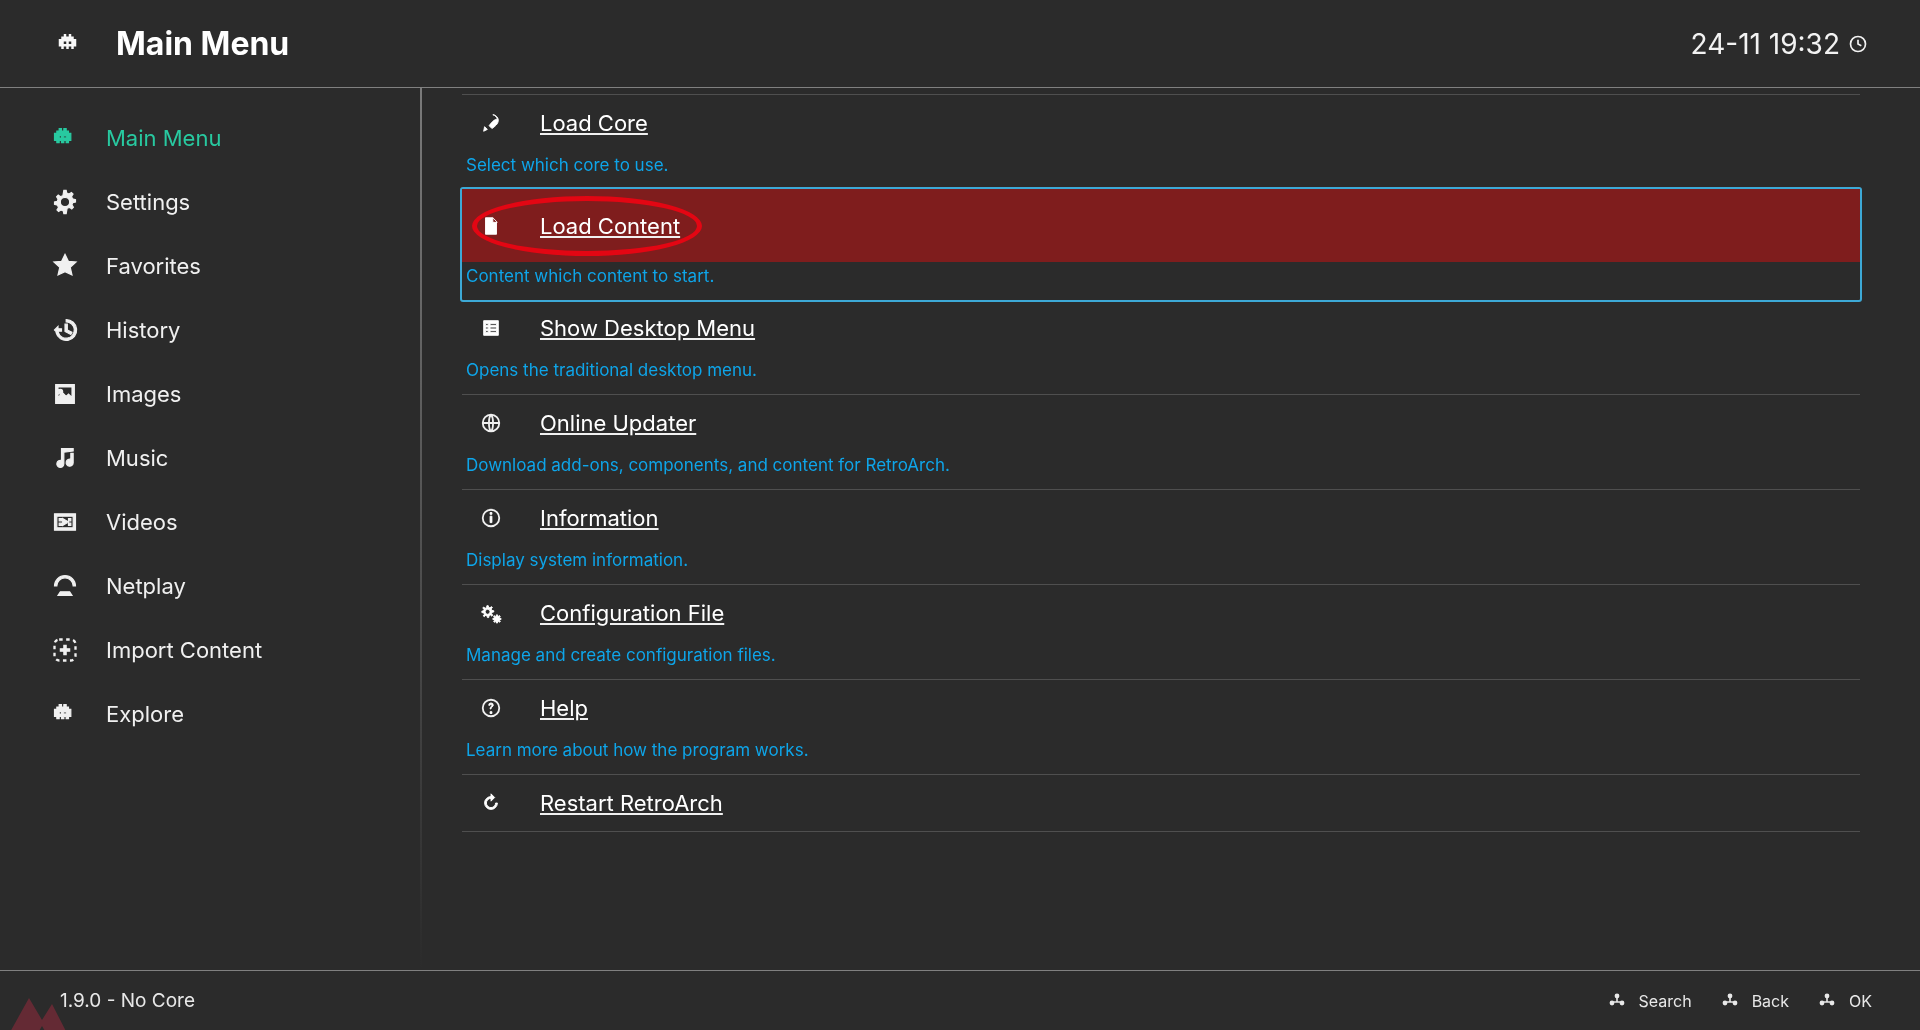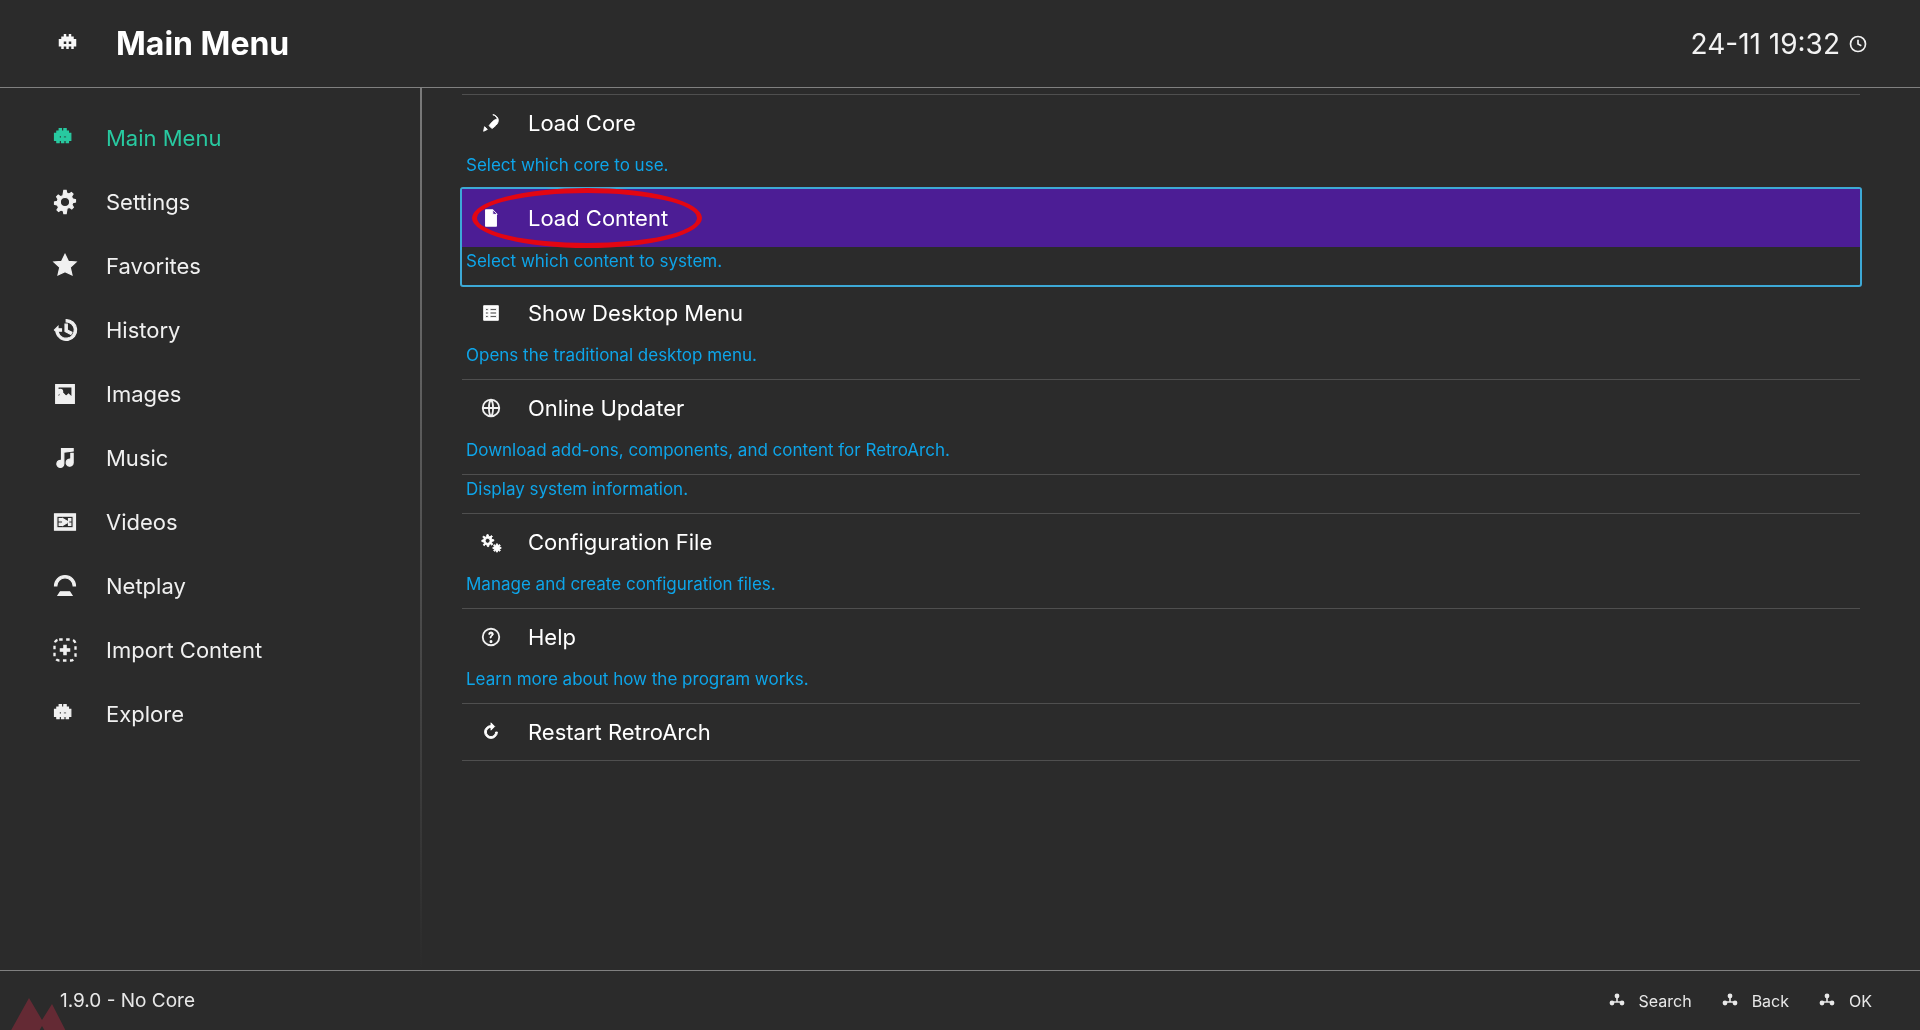--- a/index.html
+++ b/index.html
@@ -68,42 +68,43 @@
     overflow: hidden;
   }
   .mi {
     border-top: 1px solid #4f4f4f;
   }
   .mi:last-child { border-bottom: 1px solid #4f4f4f; }
   .mi-row {
     display: flex;
     align-items: center;
     height: 56px;
-    gap: 24px;
+    gap: 36px;
     padding: 0 16px;
     cursor: pointer;
     position: relative;
+    text-decoration: underline;
   }
   .mi-desc {
     color: #0ea5e9;
     font-size: 17px;
     padding: 4px 4px 14px 4px;
   }
   .mi-title { font-size: 22px; color: #ffffff; }
   .mi-icon { width:26px; height:26px; display:flex; align-items:center; justify-content:center; flex-shrink:0; }
 
   .mi.selected {
     border: 2px solid #3da9d6;
     border-radius: 3px;
     margin: -2px;
     position: relative;
   }
   .mi.selected .mi-row {
-    background: #4c1d95;
-    height: 58px;
+    background: #7f1d1d;
+    height: 73px;
   }
   .mi.selected + .mi { border-top: none; }
 
   .highlight-ellipse {
     position: absolute;
     left: 10px; top: 50%; transform: translateY(-50%);
     width: 230px; height: 60px;
     border: 5px solid #e30613;
     border-radius: 50%;
     pointer-events: none;
@@ -328,21 +329,21 @@
         <div class="mi selected">
           <div class="mi-row">
             <span class="highlight-ellipse"></span>
             <span class="mi-icon">
               <svg width="22" height="22" viewBox="0 0 24 24" fill="#ffffff" stroke="#ffffff">
                 <use href="#i-file"></use>
               </svg>
             </span>
             <span class="mi-title">Load Content</span>
           </div>
-          <div class="mi-desc">Select which content to system.</div>
+          <div class="mi-desc">Content which content to start.</div>
         </div>
         <div class="mi">
           <div class="mi-row">
             <span class="mi-icon">
               <svg width="22" height="22" viewBox="0 0 24 24" fill="#ffffff" stroke="#ffffff">
                 <use href="#i-listbox"></use>
               </svg>
             </span>
             <span class="mi-title">Show Desktop Menu</span>
           </div>
@@ -353,20 +354,28 @@
             <span class="mi-icon">
               <svg width="22" height="22" viewBox="0 0 24 24" fill="#ffffff" stroke="#ffffff">
                 <use href="#i-globe"></use>
               </svg>
             </span>
             <span class="mi-title">Online Updater</span>
           </div>
           <div class="mi-desc">Download add-ons, components, and content for RetroArch.</div>
         </div>
         <div class="mi">
+          <div class="mi-row">
+            <span class="mi-icon">
+              <svg width="22" height="22" viewBox="0 0 24 24" fill="#ffffff" stroke="#ffffff">
+                <use href="#i-info"></use>
+              </svg>
+            </span>
+            <span class="mi-title">Information</span>
+          </div>
           <div class="mi-desc">Display system information.</div>
         </div>
         <div class="mi">
           <div class="mi-row">
             <span class="mi-icon">
               <svg width="22" height="22" viewBox="0 0 24 24" fill="#ffffff" stroke="#ffffff">
                 <use href="#i-gears"></use>
               </svg>
             </span>
             <span class="mi-title">Configuration File</span>

